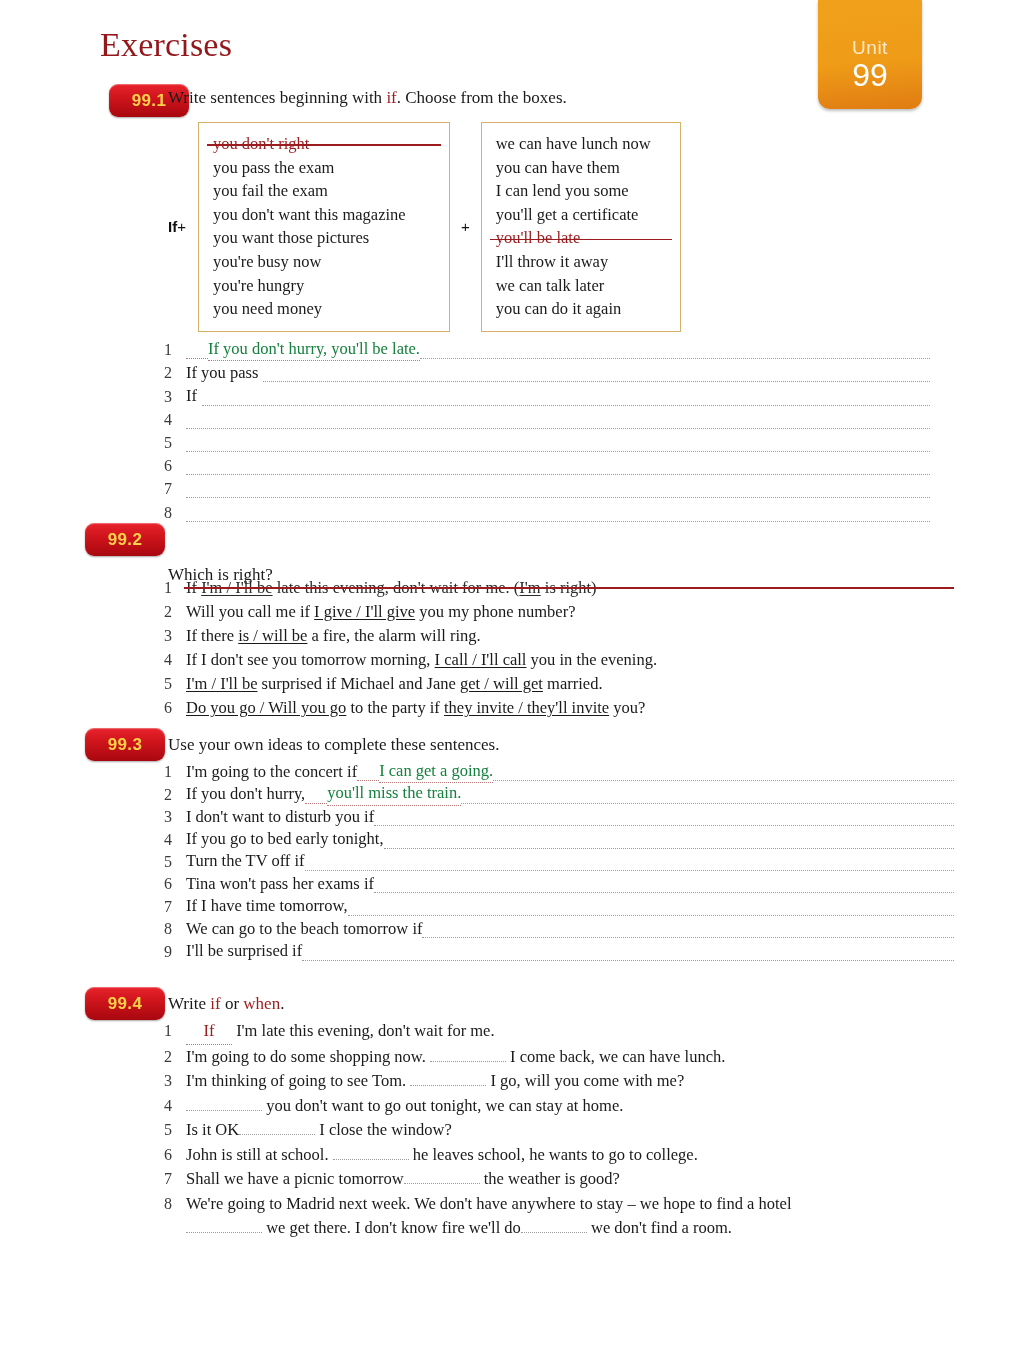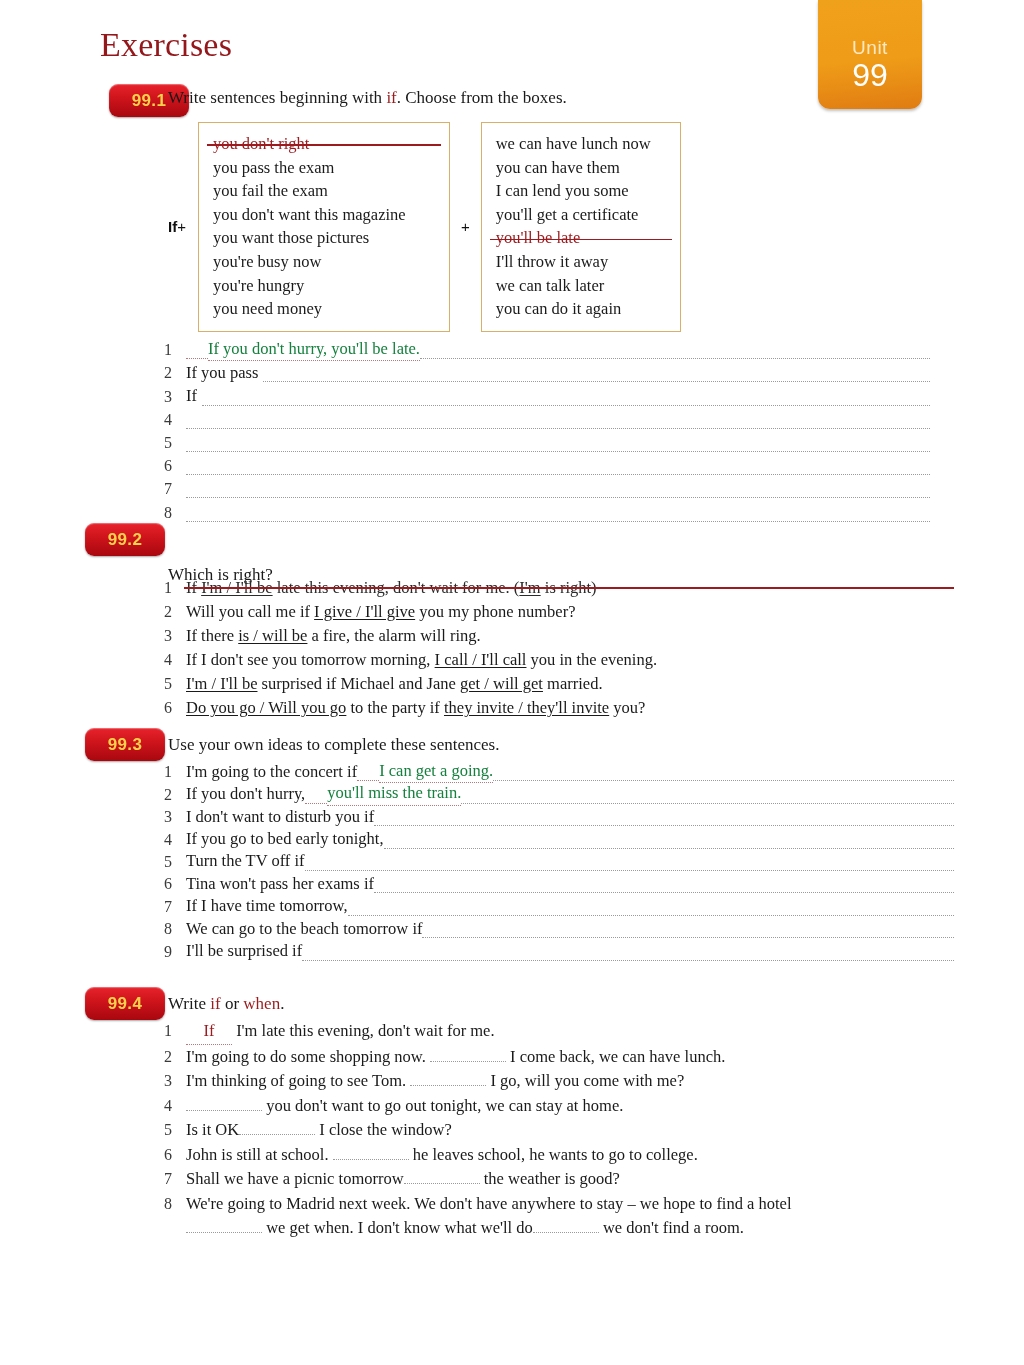--- a/index.html
+++ b/index.html
@@ -416,16 +416,16 @@
       <div class="plainrow" style="line-height: 24.5px;">
         <span class="qnum" style="line-height: 24.5px;">7</span>
         <span><span>Shall we have a picnic tomorrow</span><span class="gap w1"></span> <span>the weather is good?</span></span>
       </div>
       <div class="plainrow" style="line-height: 24.5px;">
         <span class="qnum" style="line-height: 24.5px;">8</span>
         <span><span>We're going to Madrid next week.  We don't have anywhere to stay – we hope to find a hotel</span></span>
       </div>
       <div class="plainrow" style="line-height: 24.5px;">
         <span class="qnum"></span>
-        <span><span class="gap w1"></span> <span>we get when.  I don't know what we'll do</span><span class="gap w2"></span> <span>we don't find a room.</span></span>
+        <span><span class="gap w1"></span> <span>we get there.  I don't know fire we'll do</span><span class="gap w2"></span> <span>we don't find a room.</span></span>
       </div>
     </div>
 </div>
 
 </body></html>

